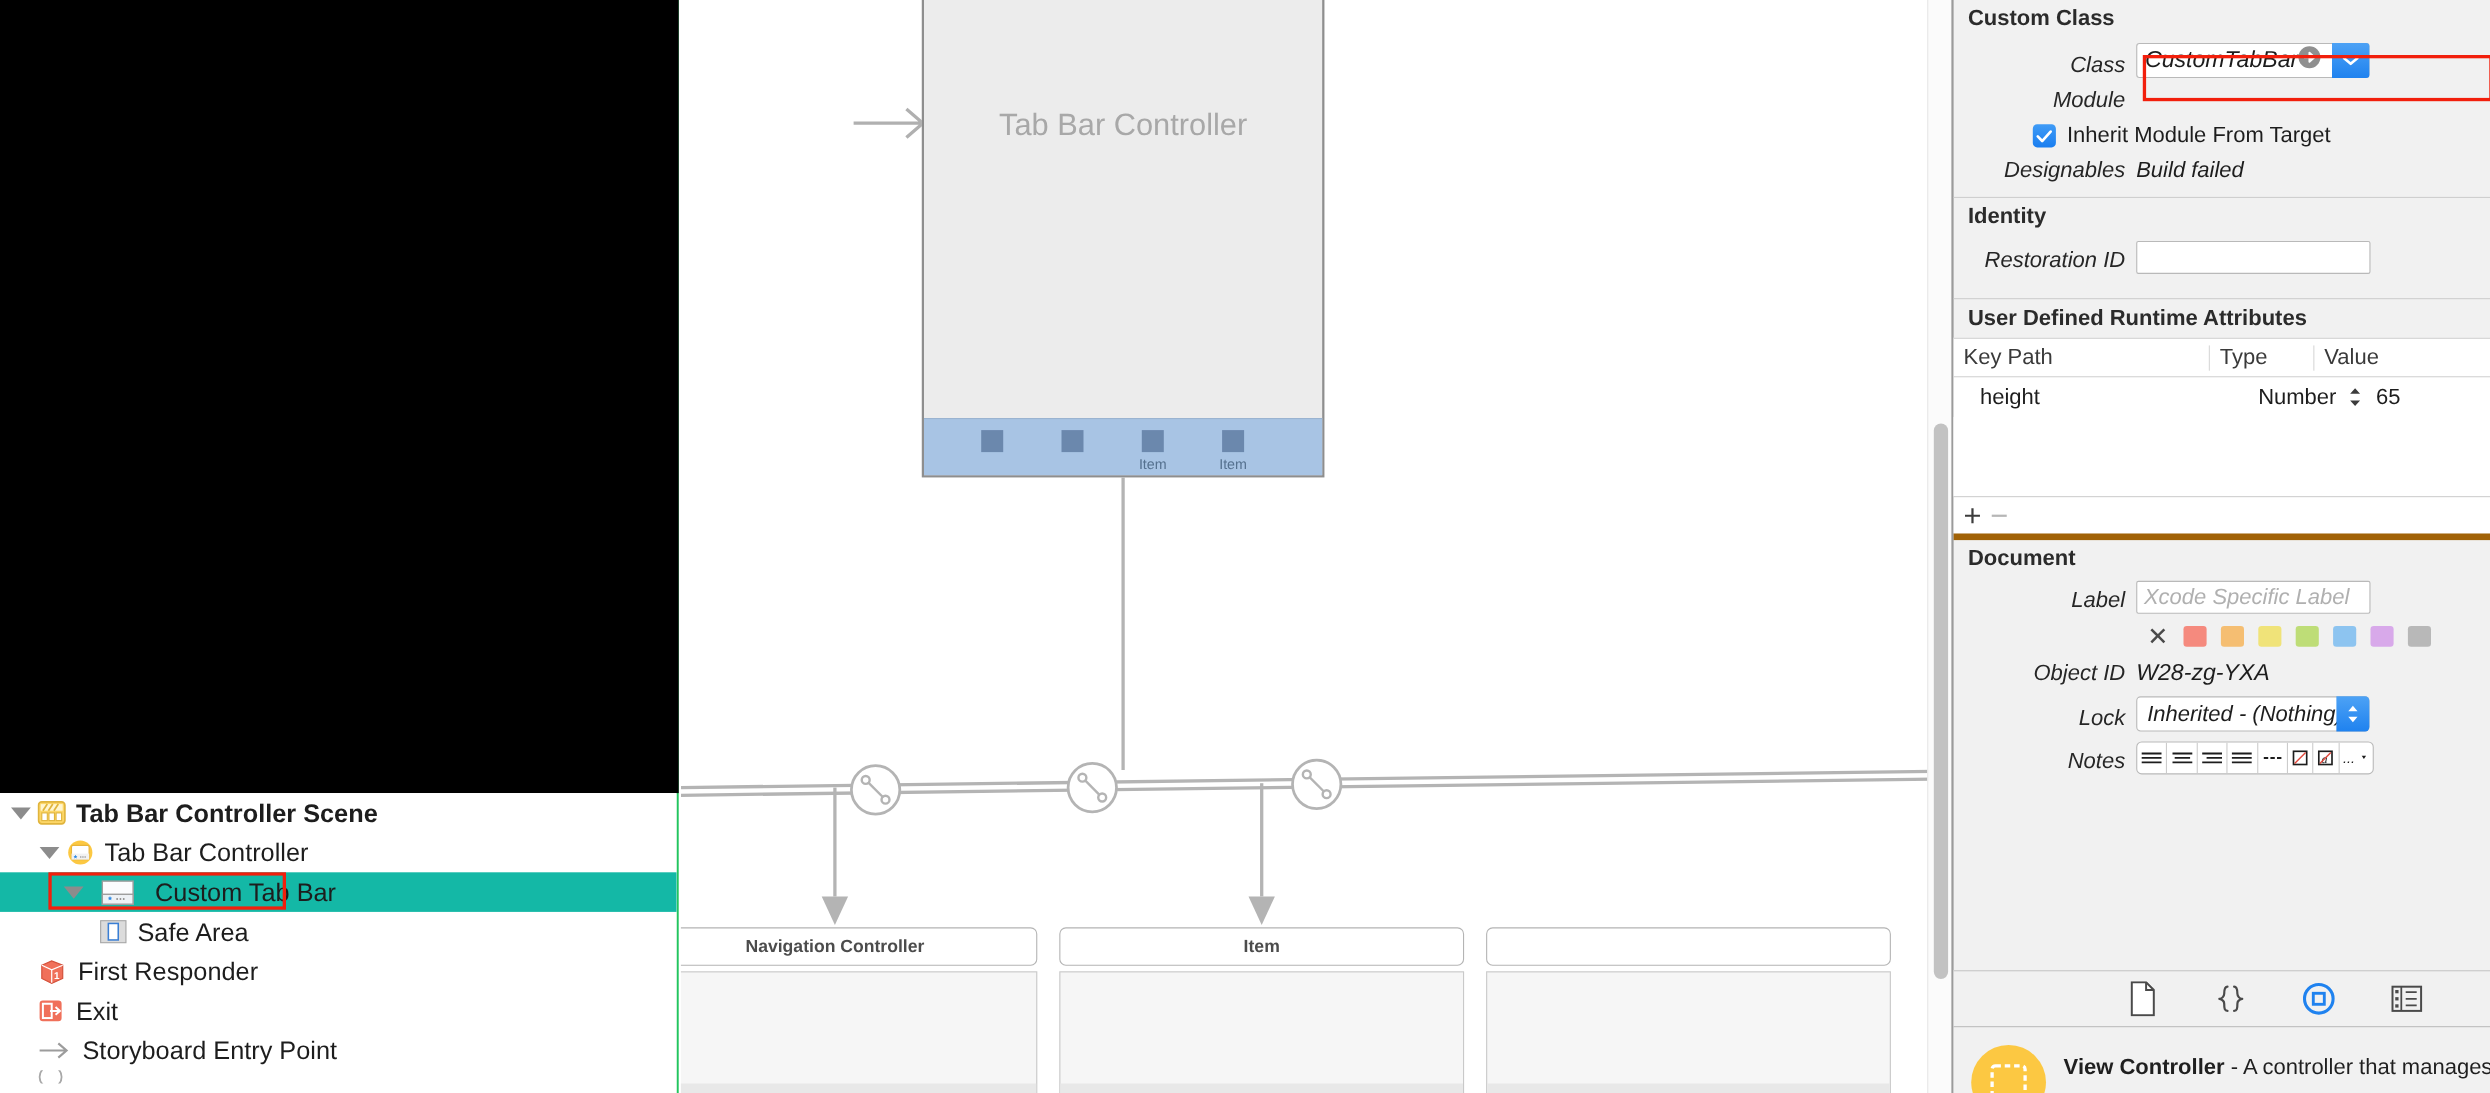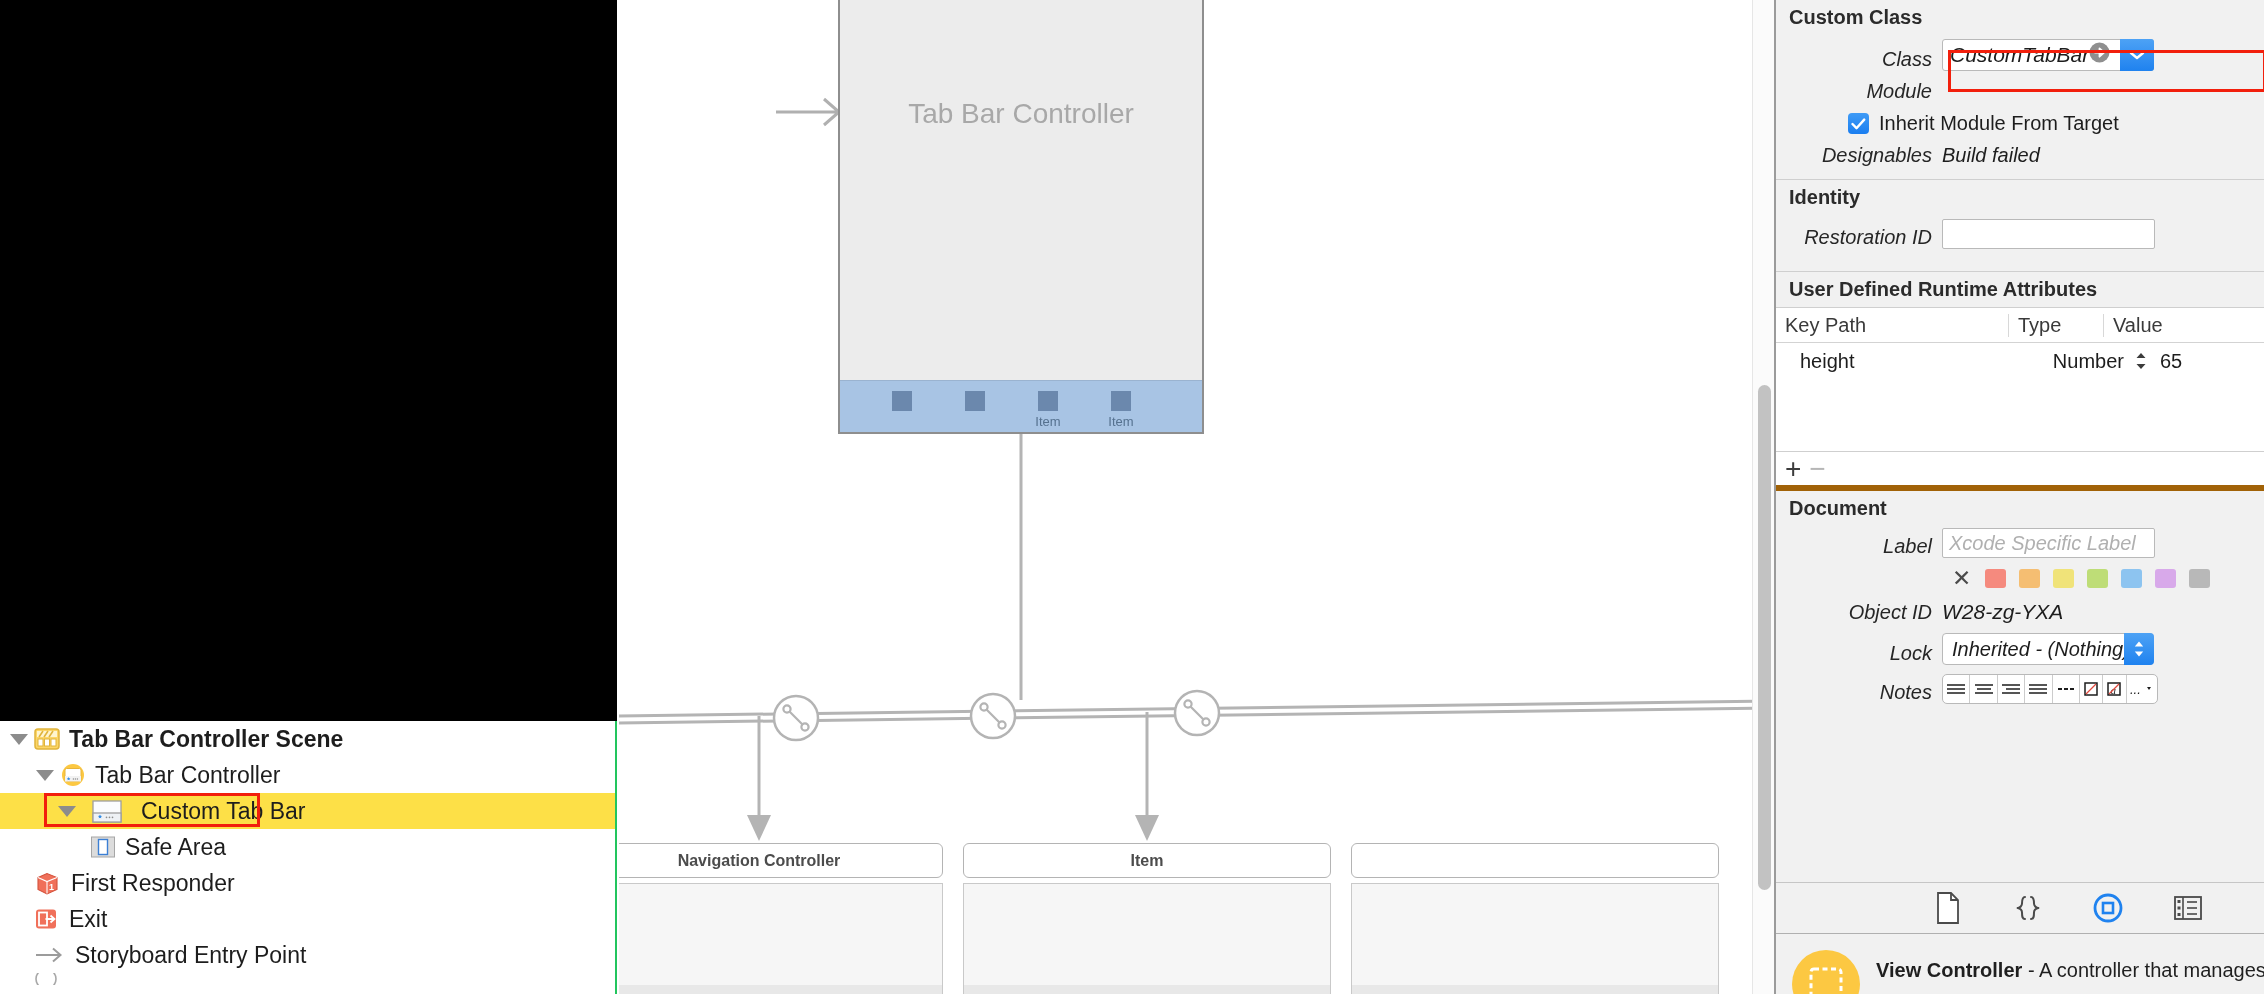--- a/index.html
+++ b/index.html
@@ -22,21 +22,21 @@
     background: #000000;
   }
   #outline-tree {
     position: absolute; left: 0; top: 721px; width: 615px; height: 273px;
     background: #ffffff;
   }
   .tree-row {
     position: relative; display: flex; align-items: center;
     height: 36px; font-size: 23px; color: #1d1d1d; white-space: nowrap;
   }
-  .tree-row.selected { background: #fde047; gap: 10px; }
+  .tree-row.selected { background: #14b8a6; gap: 10px; }
   .disc {
     width: 22px; height: 22px; flex: 0 0 22px;
     margin-right: 4px; position: relative;
   }
   .disc.open::after {
     content: ""; position: absolute; left: 2px; top: 6px;
     border-left: 9px solid transparent; border-right: 9px solid transparent;
     border-top: 11px solid #8c8c8c;
   }
   .tw-icon { flex: 0 0 auto; margin-right: 9px; display: block; }

